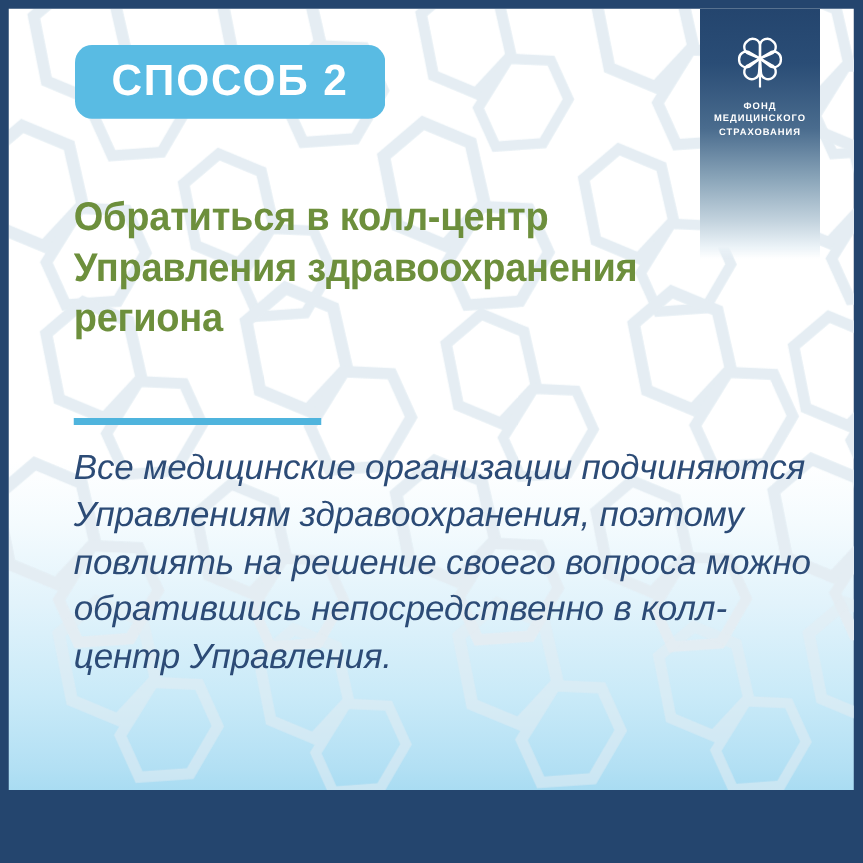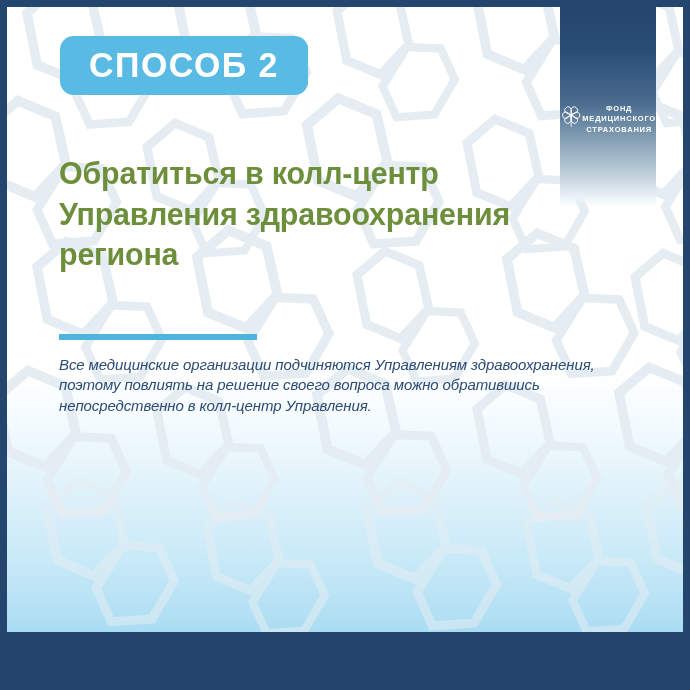--- a/index.html
+++ b/index.html
@@ -54,21 +54,21 @@
     height: 200px;
     background: linear-gradient(to bottom,
         #24456e 0%,
         #2a4d76 22%,
         #4a6c8e 48%,
         #8aa5b9 68%,
         #c3d3de 85%,
         #eaf2f7 95%,
         rgba(255,255,255,0) 100%);
     display: flex;
-    flex-direction: row;
+    flex-direction: column;
     align-items: center;
     padding-top: 18px;
     box-sizing: border-box;
   }
   .logo-mark {
     width: 44px;
     height: 48px;
     display: block;
   }
   .logo-caption {
@@ -125,21 +125,21 @@
     background: #4fb4dd;
   }
 
   
   .body-text {
     position: absolute;
     left: 52px;
     top: 348px;
     width: 600px;
     color: #2c4b76;
-    font-size: 15px;
+    font-size: 28px;
     font-style: italic;
     font-weight: normal;
     line-height: 1.35;
     letter-spacing: -0.1px;
   }
 
   
   .banner {
     position: absolute;
     left: 0;

